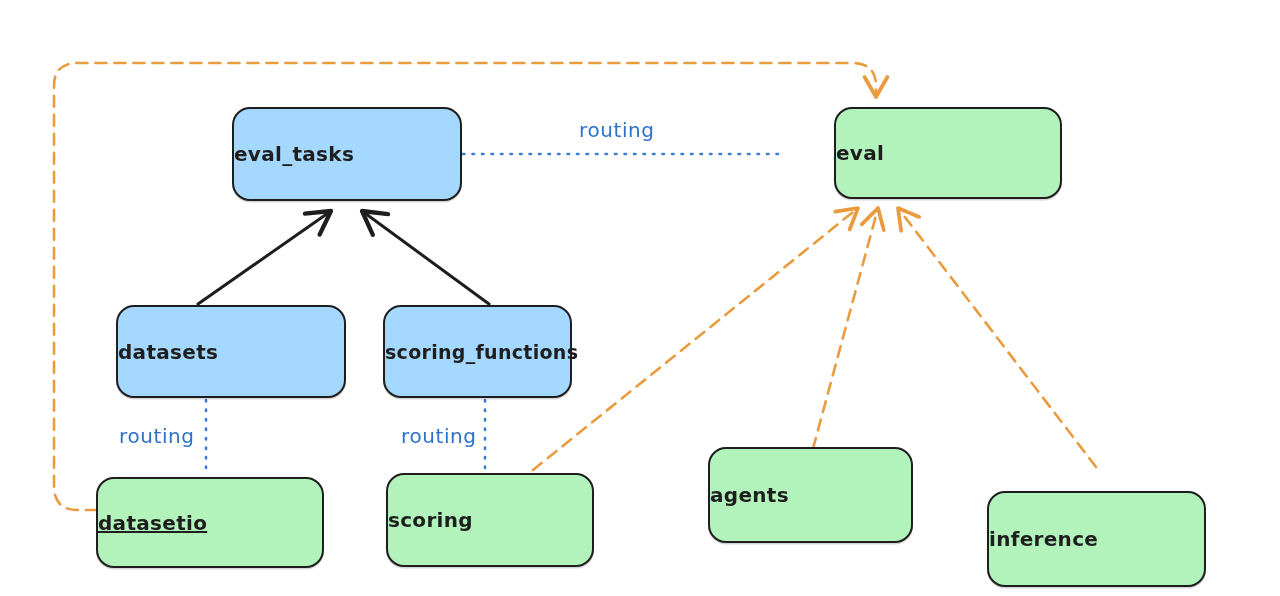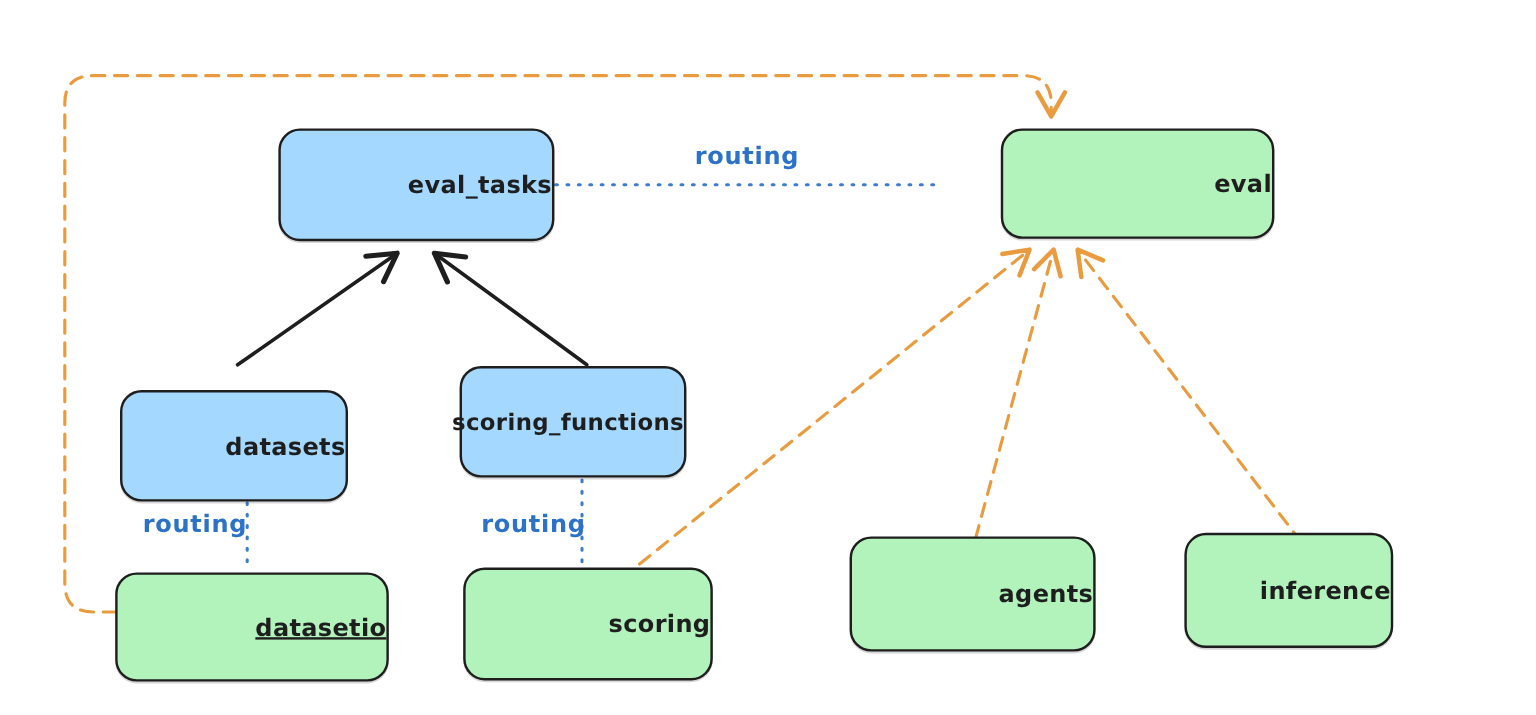--- a/index.html
+++ b/index.html
@@ -26,44 +26,44 @@
     left: 0; top: 0;
     width: 1280px; height: 596px;
   }
   .node {
     position: absolute;
     box-sizing: border-box;
     border: 2.5px solid var(--node-stroke);
     border-radius: 18px;
     display: flex;
     align-items: center;
-    justify-content: flex-end;
+    justify-content: flex-start;
     font-size: 20px;
     font-weight: 600;
     letter-spacing: 0.3px;
     color: var(--text);
     box-shadow: 0 1.5px 0 rgba(30,30,30,0.18);
   }
   .node.blue  { background: var(--blue-fill); }
   .node.green { background: var(--green-fill); }
 
   #node-eval_tasks        { left: 232px; top: 107px; width: 230px; height: 94px; }
   #node-eval              { left: 834px; top: 107px; width: 228px; height: 92px; }
-  #node-datasets          { left: 100px; top: 305px; width: 190px; height: 93px; margin-top: 20px; }
+  #node-datasets          { left: 116px; top: 305px; width: 230px; height: 93px; }
   #node-scoring_functions { left: 383px; top: 305px; width: 189px; height: 93px; font-size: 19px; }
   #node-datasetio         { left:  96px; top: 477px; width: 228px; height: 91px; text-decoration: underline; }
   #node-scoring           { left: 386px; top: 473px; width: 208px; height: 94px; }
   #node-agents            { left: 708px; top: 447px; width: 205px; height: 96px; }
-  #node-inference         { left: 987px; top: 444px; width: 174px; height: 96px; }
+  #node-inference         { left: 987px; top: 491px; width: 219px; height: 96px; }
 
   .edge-label {
     position: absolute;
     color: var(--label-blue);
     font-size: 20px;
-    font-weight: 700;
+    font-weight: 400;
     letter-spacing: 0.6px;
     white-space: nowrap;
   }
   #label-routing-top  { left: 579px; top: 118px; }
   #label-routing-left { left: 119px; top: 424px; }
   #label-routing-mid  { left: 401px; top: 424px; }
 
   .edge-blue {
     stroke: var(--blue-line);
     stroke-width: 2.6;

